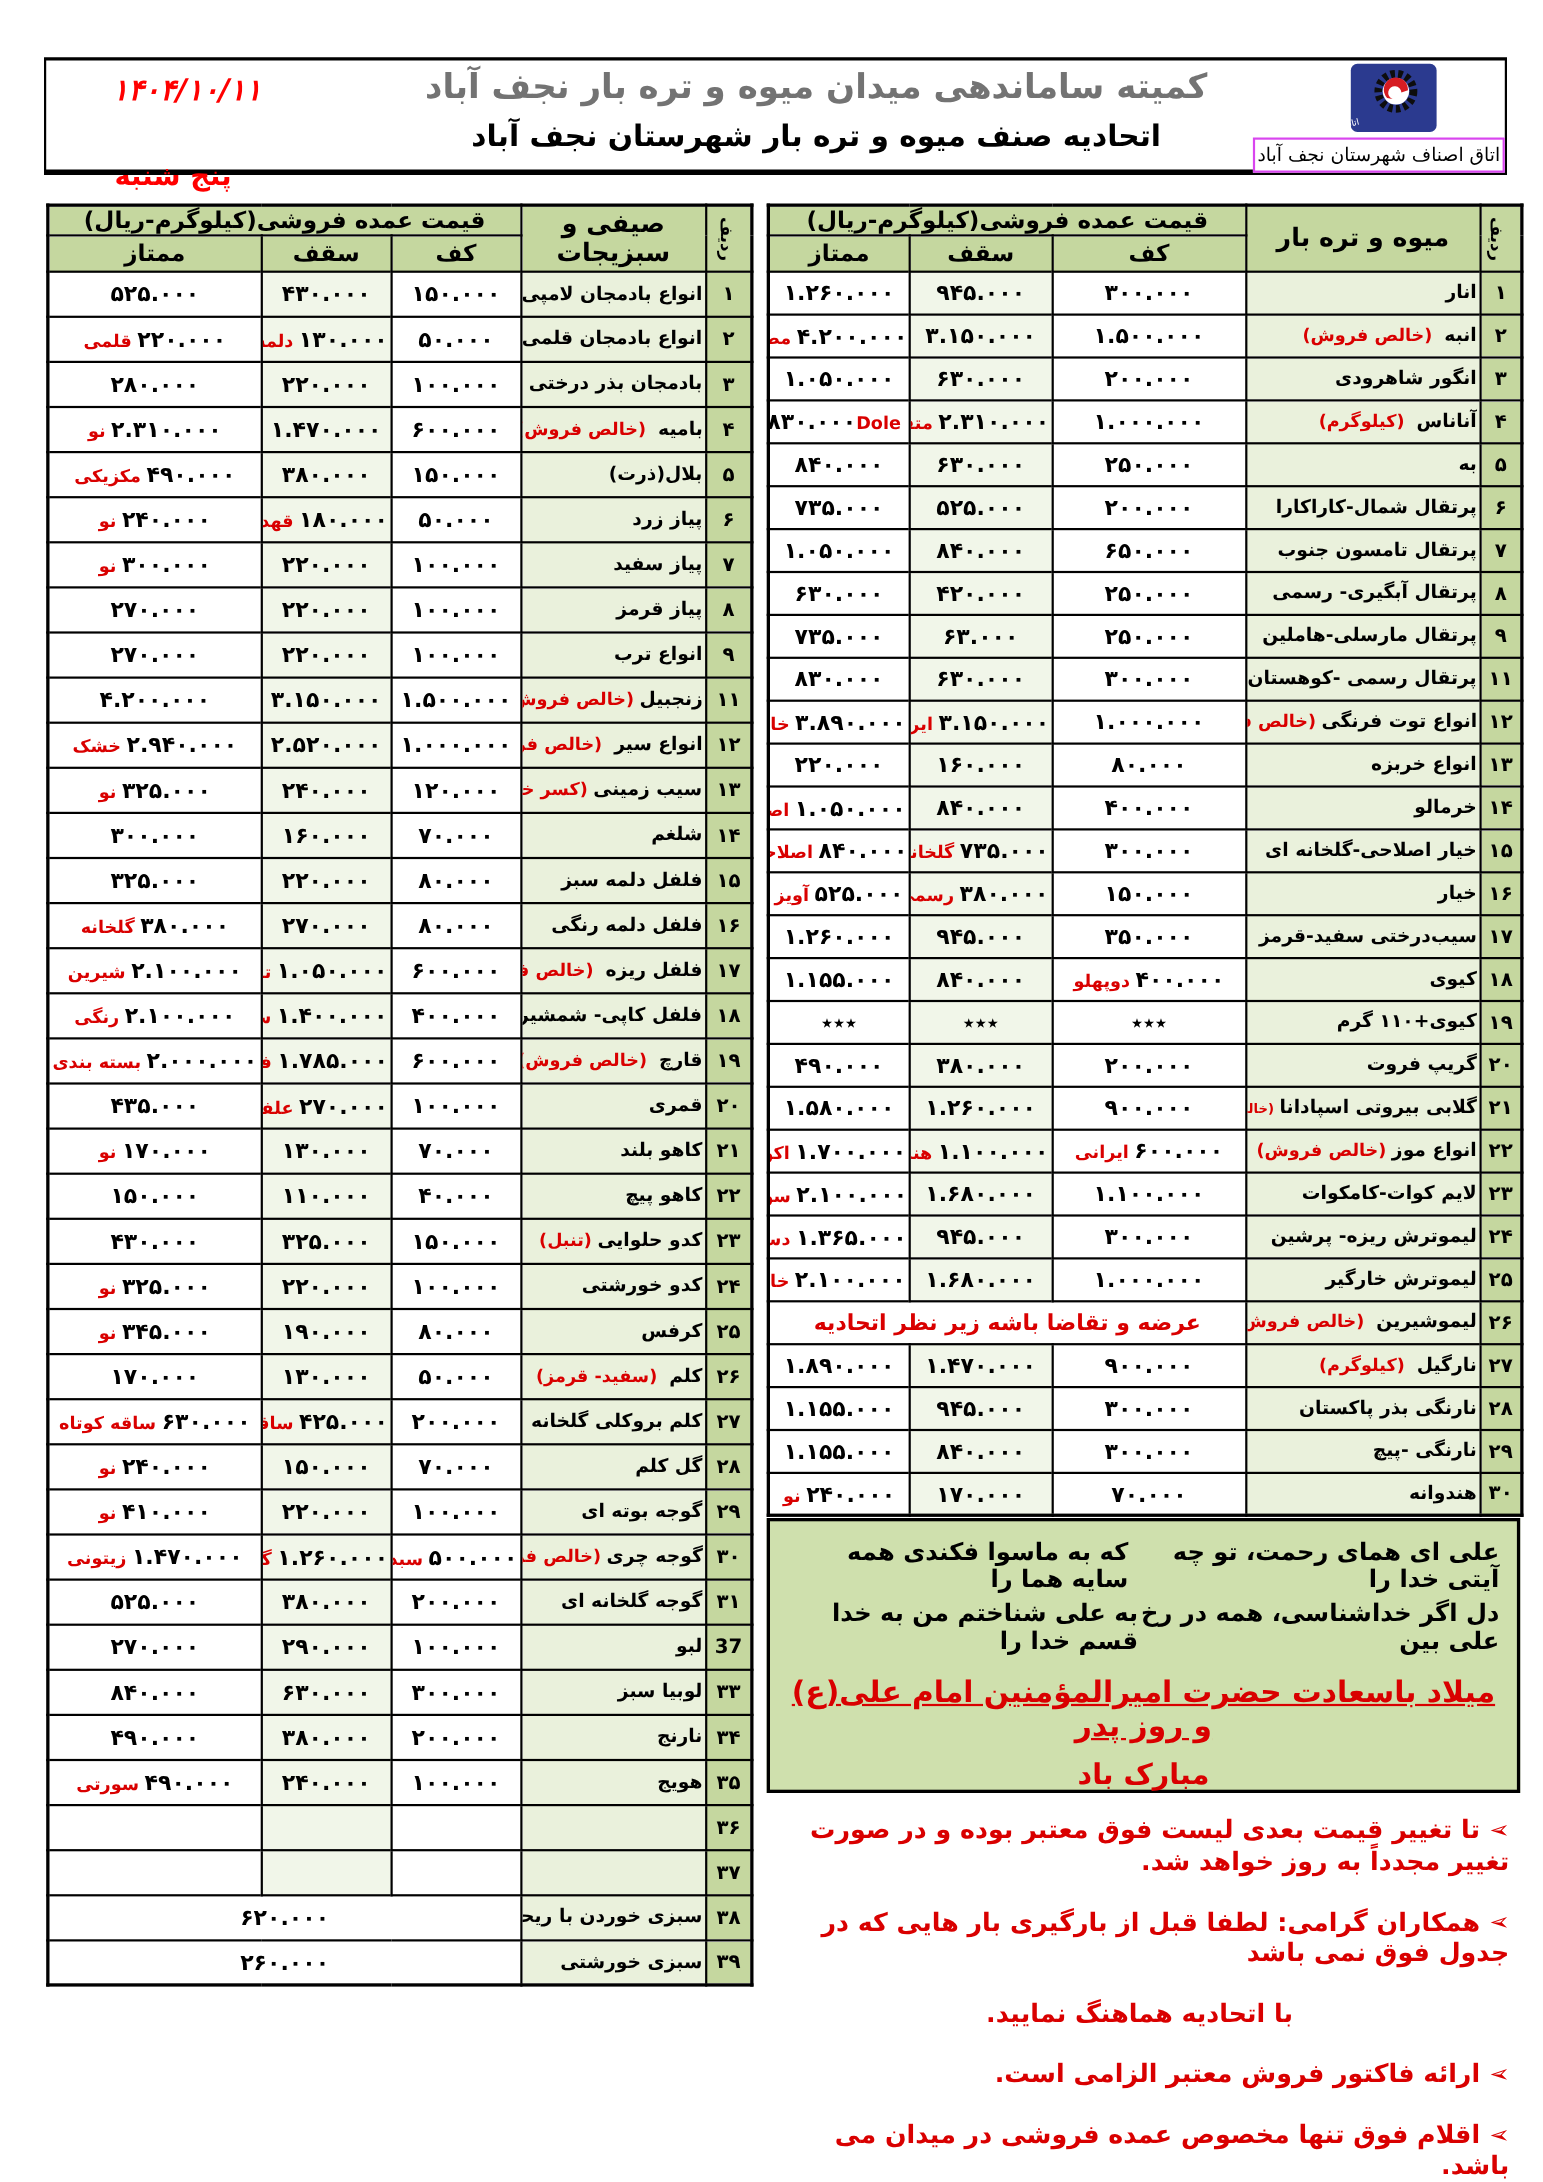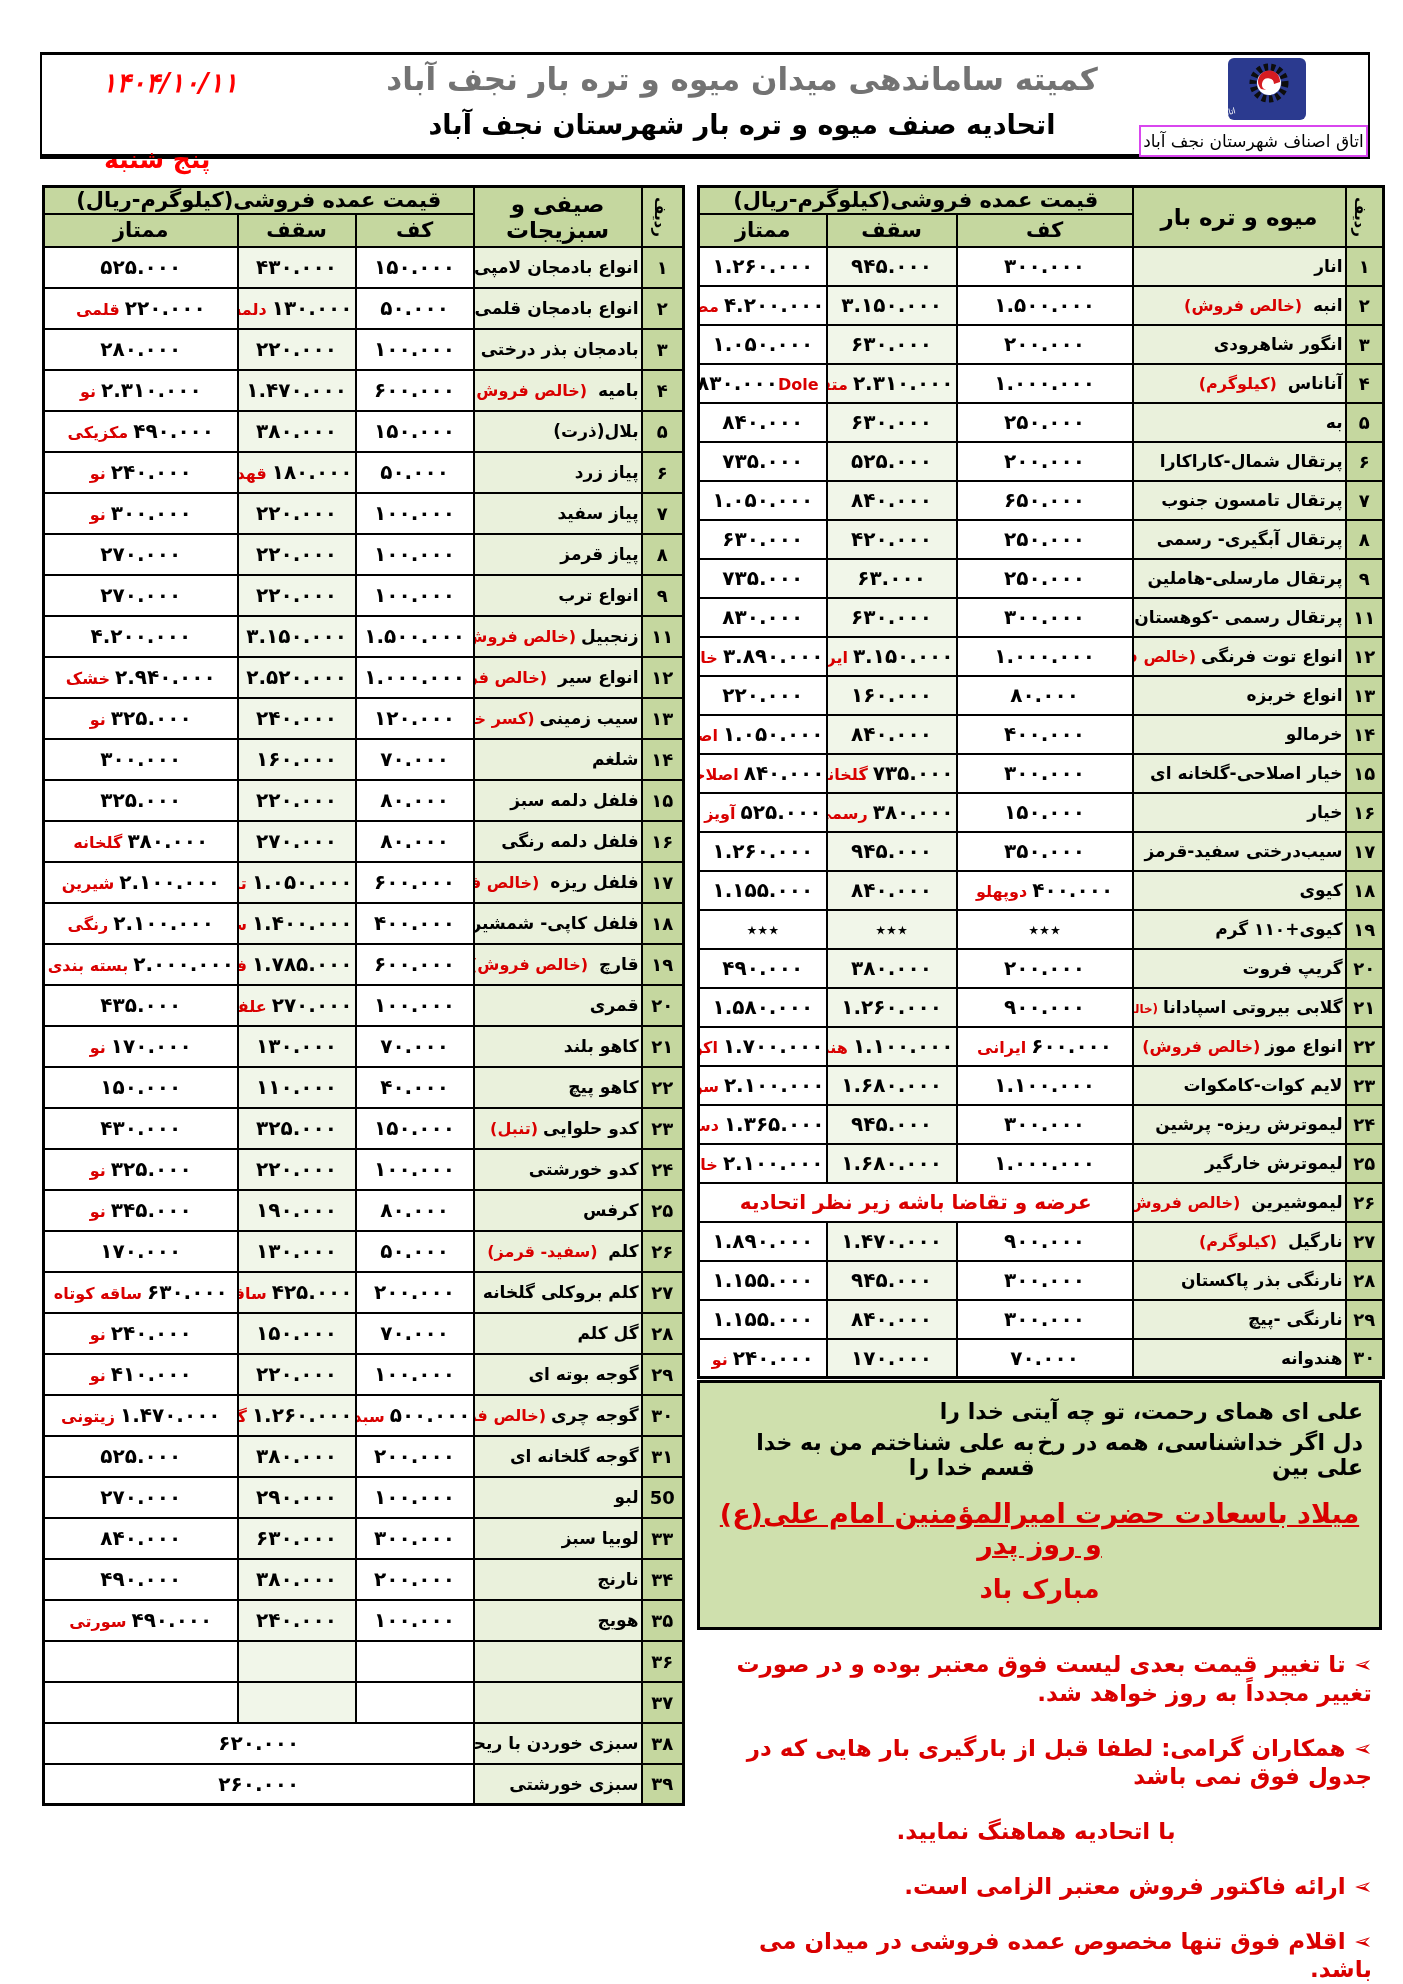--- a/index.html
+++ b/index.html
@@ -308,21 +308,21 @@
             <td class="c-momtaz"><span class="num">۱.۴۷۰.۰۰۰</span><span class="rnote">زیتونی</span></td>
           </tr>
           <tr>
             <td class="c-no">۳۱</td>
             <td class="c-name"><span>گوجه گلخانه ای</span></td>
             <td class="c-kaf"><span class="num">۲۰۰.۰۰۰</span></td>
             <td class="c-saghf"><span class="num">۳۸۰.۰۰۰</span></td>
             <td class="c-momtaz"><span class="num">۵۲۵.۰۰۰</span></td>
           </tr>
           <tr>
-            <td class="c-no">50</td>
+            <td class="c-no">37</td>
             <td class="c-name"><span>لبو</span></td>
             <td class="c-kaf"><span class="num">۱۰۰.۰۰۰</span></td>
             <td class="c-saghf"><span class="num">۲۹۰.۰۰۰</span></td>
             <td class="c-momtaz"><span class="num">۲۷۰.۰۰۰</span></td>
           </tr>
           <tr>
             <td class="c-no">۳۳</td>
             <td class="c-name"><span>لوبیا سبز</span></td>
             <td class="c-kaf"><span class="num">۳۰۰.۰۰۰</span></td>
             <td class="c-saghf"><span class="num">۶۳۰.۰۰۰</span></td>
@@ -593,20 +593,21 @@
             <td class="c-saghf"><span class="num">۱۷۰.۰۰۰</span></td>
             <td class="c-momtaz"><span class="num">۲۴۰.۰۰۰</span><span class="rnote">نو</span></td>
           </tr>
         </tbody>
     </table>
   </div>
 
   <div id="poem-box">
     <div class="verse">
       <span>علی ای همای رحمت، تو چه آیتی خدا را</span>
+      <span>که به ماسوا فکندی همه سایه هما را</span>
     </div>
     <div class="verse">
       <span>دل اگر خداشناسی، همه در رخ علی بین</span>
       <span>به علی شناختم من به خدا قسم خدا را</span>
     </div>
     <div class="red-line1">میلاد باسعادت حضرت امیرالمؤمنین امام علی(ع) و روز پدر</div>
     <div class="red-line2">مبارک باد</div>
   </div>
 
   <div id="notes">

